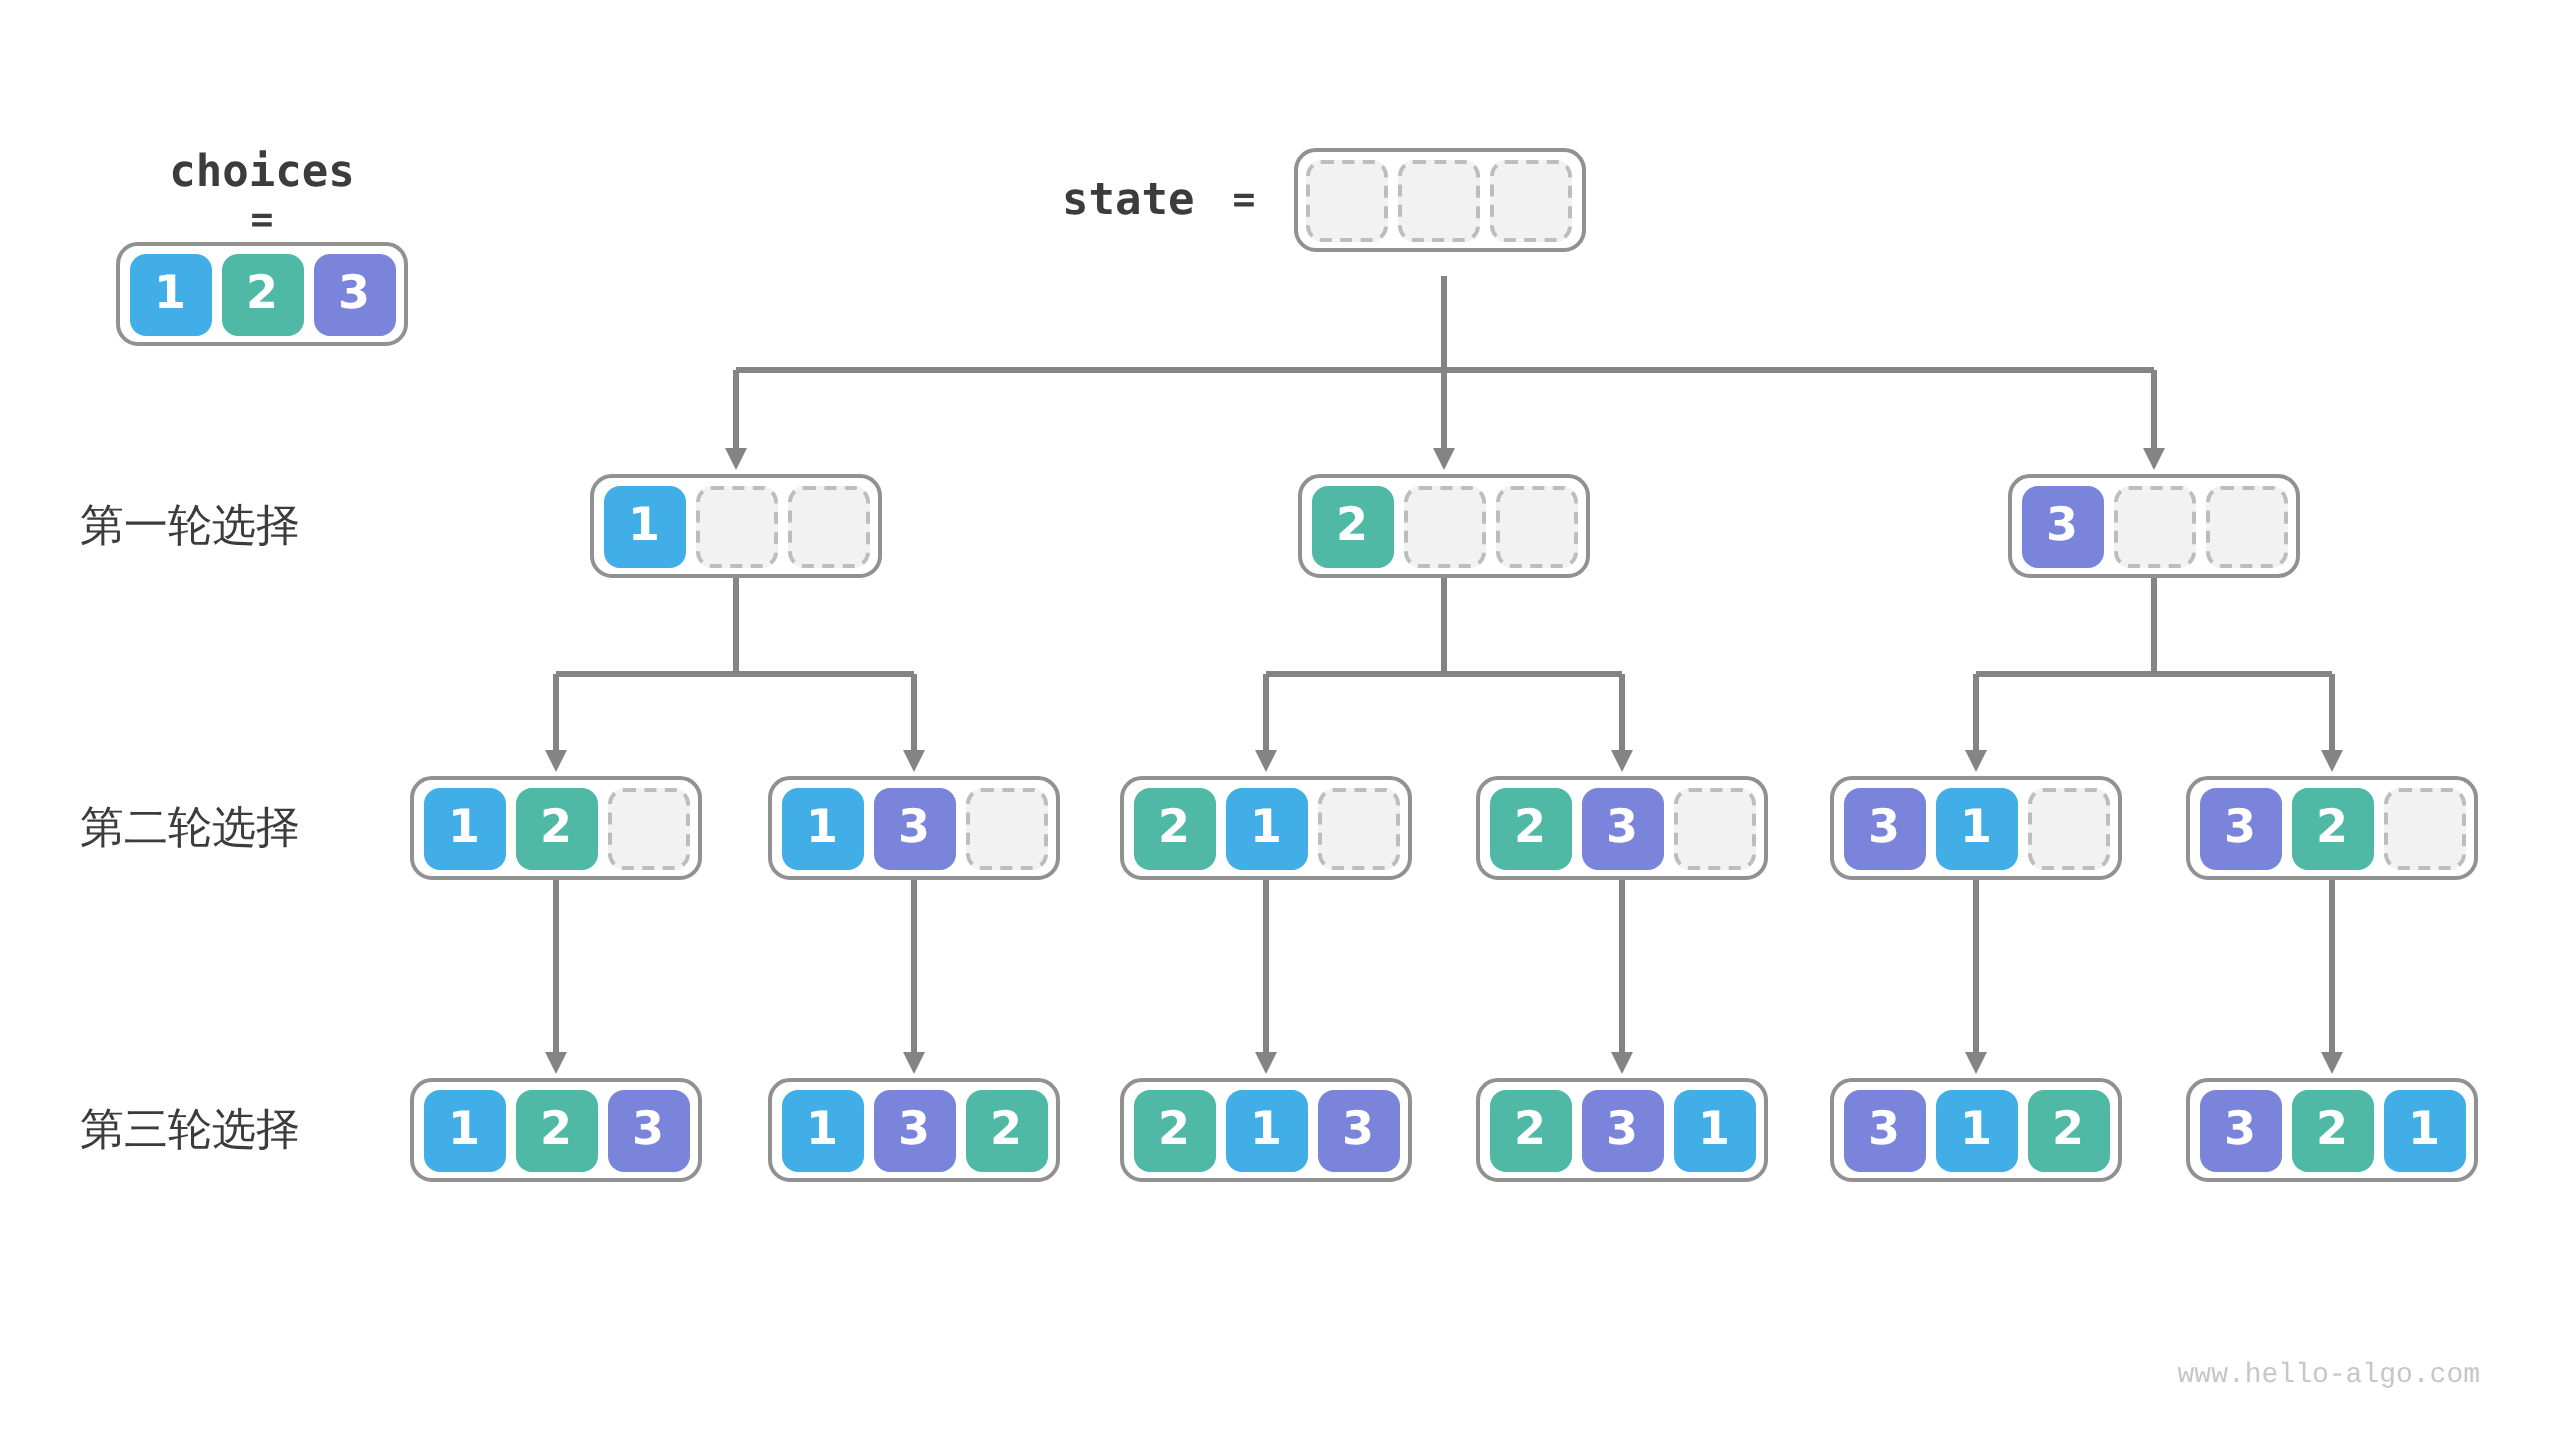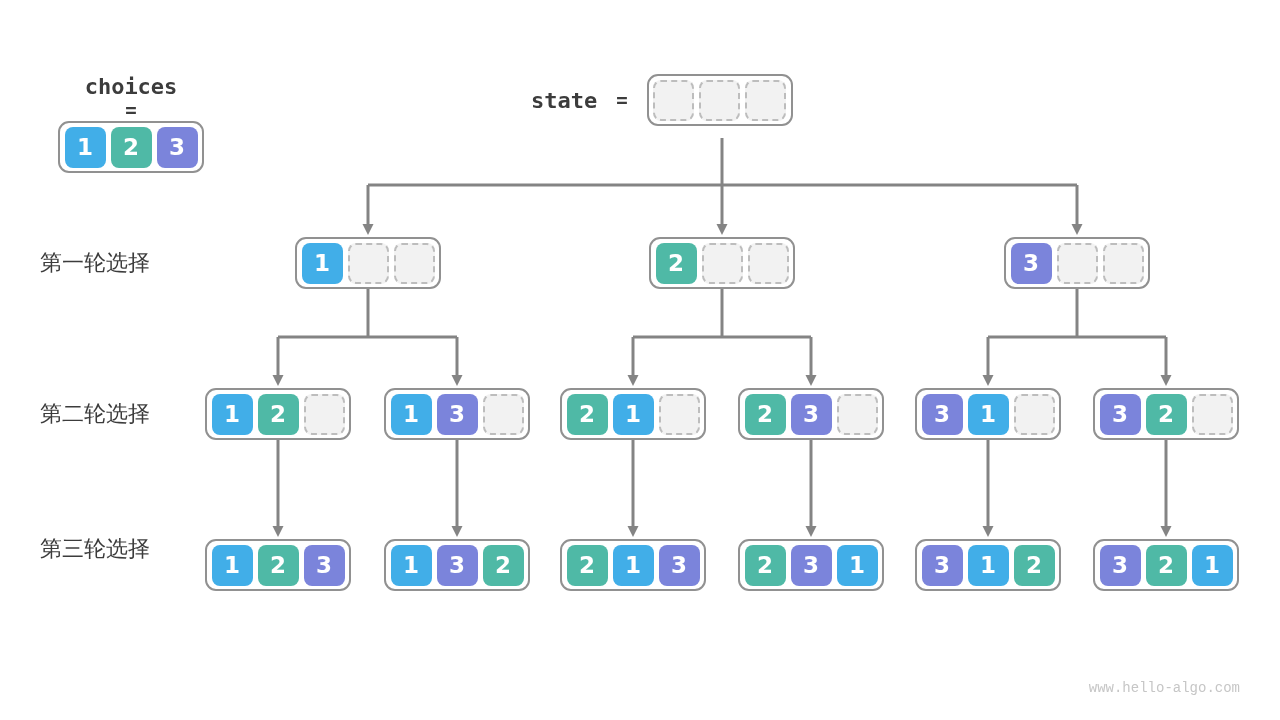--- a/index.html
+++ b/index.html
@@ -189,21 +189,21 @@
     <div class="array-box abs" style="left: 915px; top: 388px;">
       <div class="cell v3">3</div>
       <div class="cell v1">1</div>
       <div class="cell empty"></div>
     </div>
     <div class="array-box abs" style="left: 1093px; top: 388px;">
       <div class="cell v3">3</div>
       <div class="cell v2">2</div>
       <div class="cell empty"></div>
     </div>
-    <div class="round-label" style="top: 549px; text-align: right;">第三轮选择</div>
+    <div class="round-label" style="top: 565px; text-align: right;">第三轮选择</div>
     <div class="array-box abs" style="left: 205px; top: 539px;">
       <div class="cell v1">1</div>
       <div class="cell v2">2</div>
       <div class="cell v3">3</div>
     </div>
     <div class="array-box abs" style="left: 384px; top: 539px;">
       <div class="cell v1">1</div>
       <div class="cell v3">3</div>
       <div class="cell v2">2</div>
     </div>

